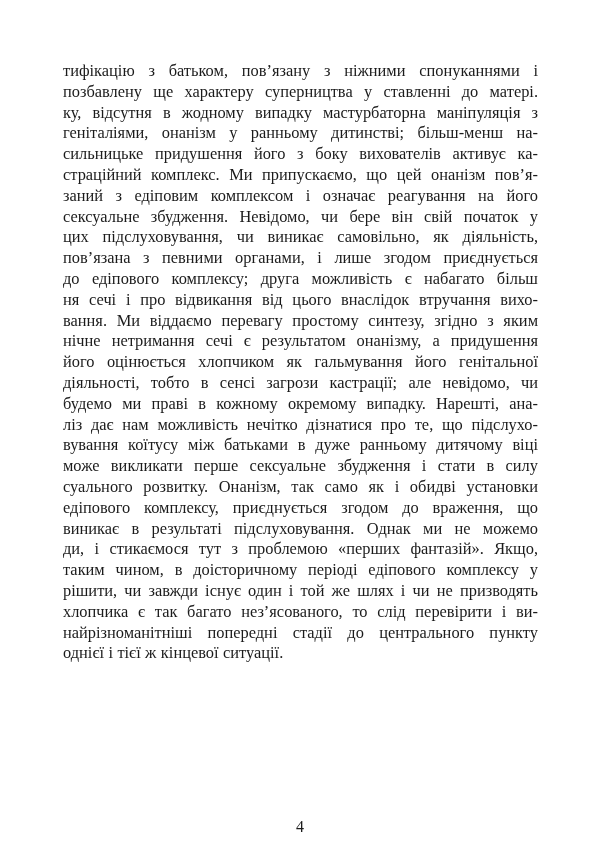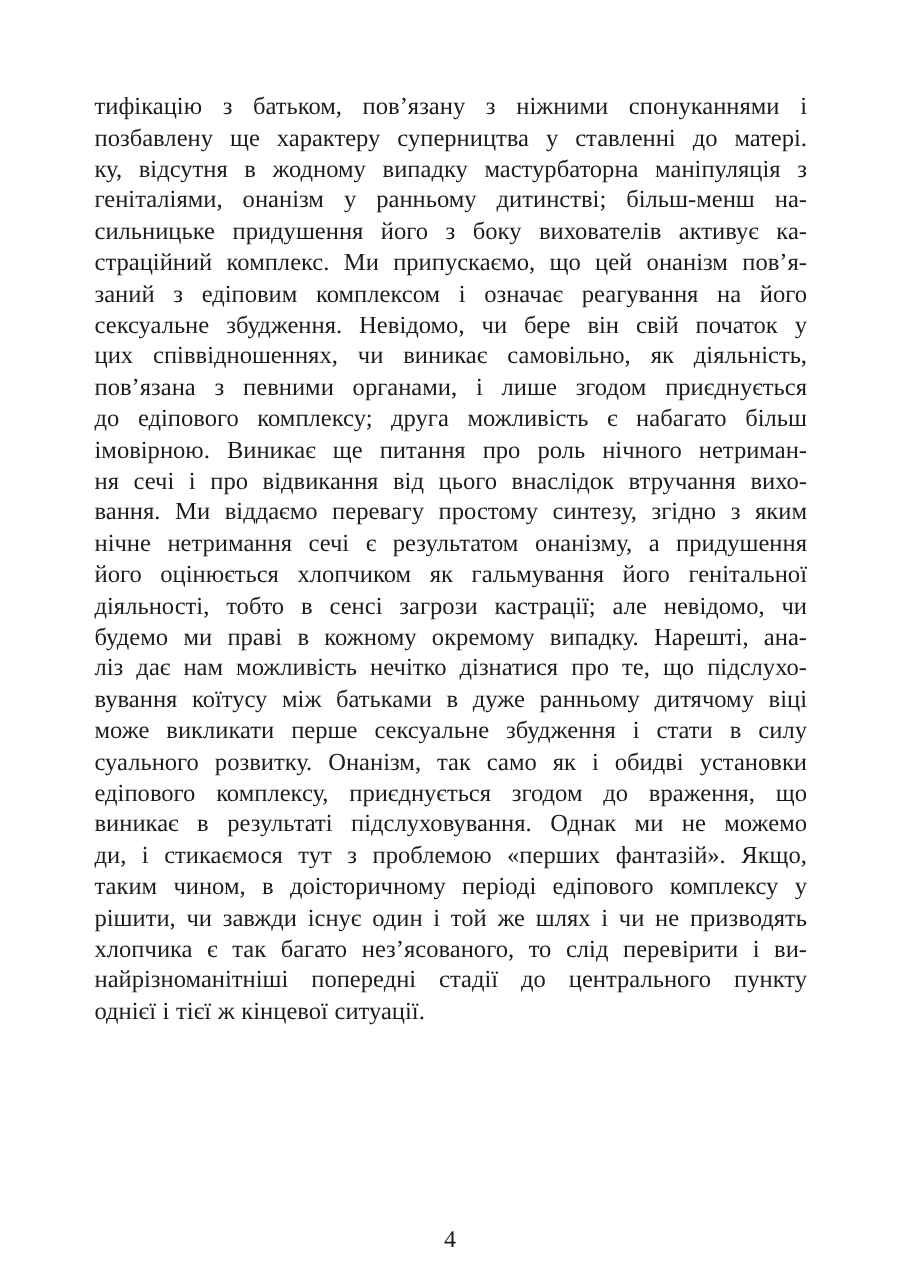--- a/index.html
+++ b/index.html
@@ -50,24 +50,23 @@
 <div class="page">
   <div class="text-block" id="text-block">
       <div class="line">тифікацію з батьком, пов’язану з ніжними спонуканнями і</div>
       <div class="line">позбавлену ще характеру суперництва у ставленні до матері.</div>
       <div class="line">ку, відсутня в жодному випадку мастурбаторна маніпуляція з</div>
       <div class="line">геніталіями, онанізм у ранньому дитинстві; більш-менш на-</div>
       <div class="line">сильницьке придушення його з боку вихователів активує ка-</div>
       <div class="line">страційний комплекс. Ми припускаємо, що цей онанізм пов’я-</div>
       <div class="line">заний з едіповим комплексом і означає реагування на його</div>
       <div class="line">сексуальне збудження. Невідомо, чи бере він свій початок у</div>
-      <div class="line">цих співвідношеннях, чи виникає самовільно, як діяльність,</div>
+      <div class="line">цих підслуховування, чи виникає самовільно, як діяльність,</div>
       <div class="line">пов’язана з певними органами, і лише згодом приєднується</div>
       <div class="line">до едіпового комплексу; друга можливість є набагато більш</div>
-      <div class="line">імовірною. Виникає ще питання про роль нічного нетриман-</div>
       <div class="line">ня сечі і про відвикання від цього внаслідок втручання вихо-</div>
       <div class="line">вання. Ми віддаємо перевагу простому синтезу, згідно з яким</div>
       <div class="line">нічне нетримання сечі є результатом онанізму, а придушення</div>
       <div class="line">його оцінюється хлопчиком як гальмування його генітальної</div>
       <div class="line">діяльності, тобто в сенсі загрози кастрації; але невідомо, чи</div>
       <div class="line">будемо ми праві в кожному окремому випадку. Нарешті, ана-</div>
       <div class="line">ліз дає нам можливість нечітко дізнатися про те, що підслухо-</div>
       <div class="line">вування коїтусу між батьками в дуже ранньому дитячому віці</div>
       <div class="line">може викликати перше сексуальне збудження і стати в силу</div>
       <div class="line">суального розвитку. Онанізм, так само як і обидві установки</div>

